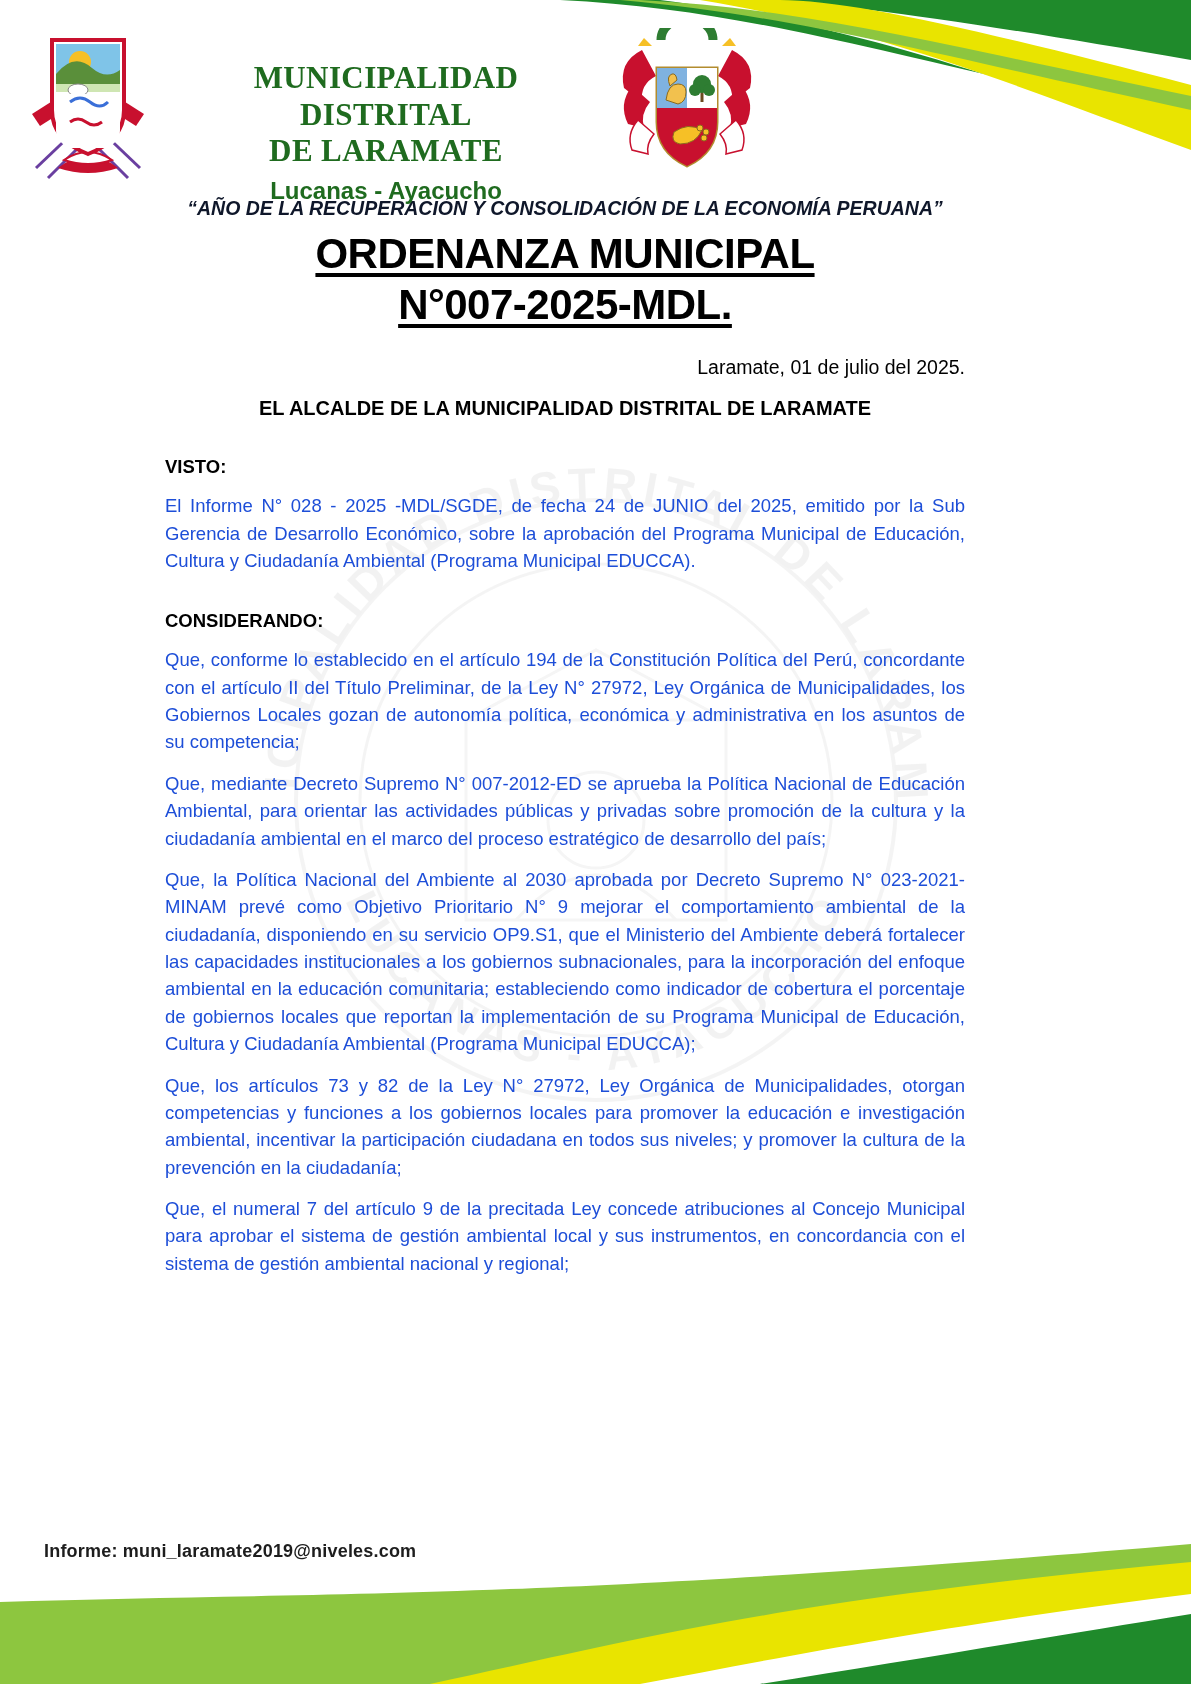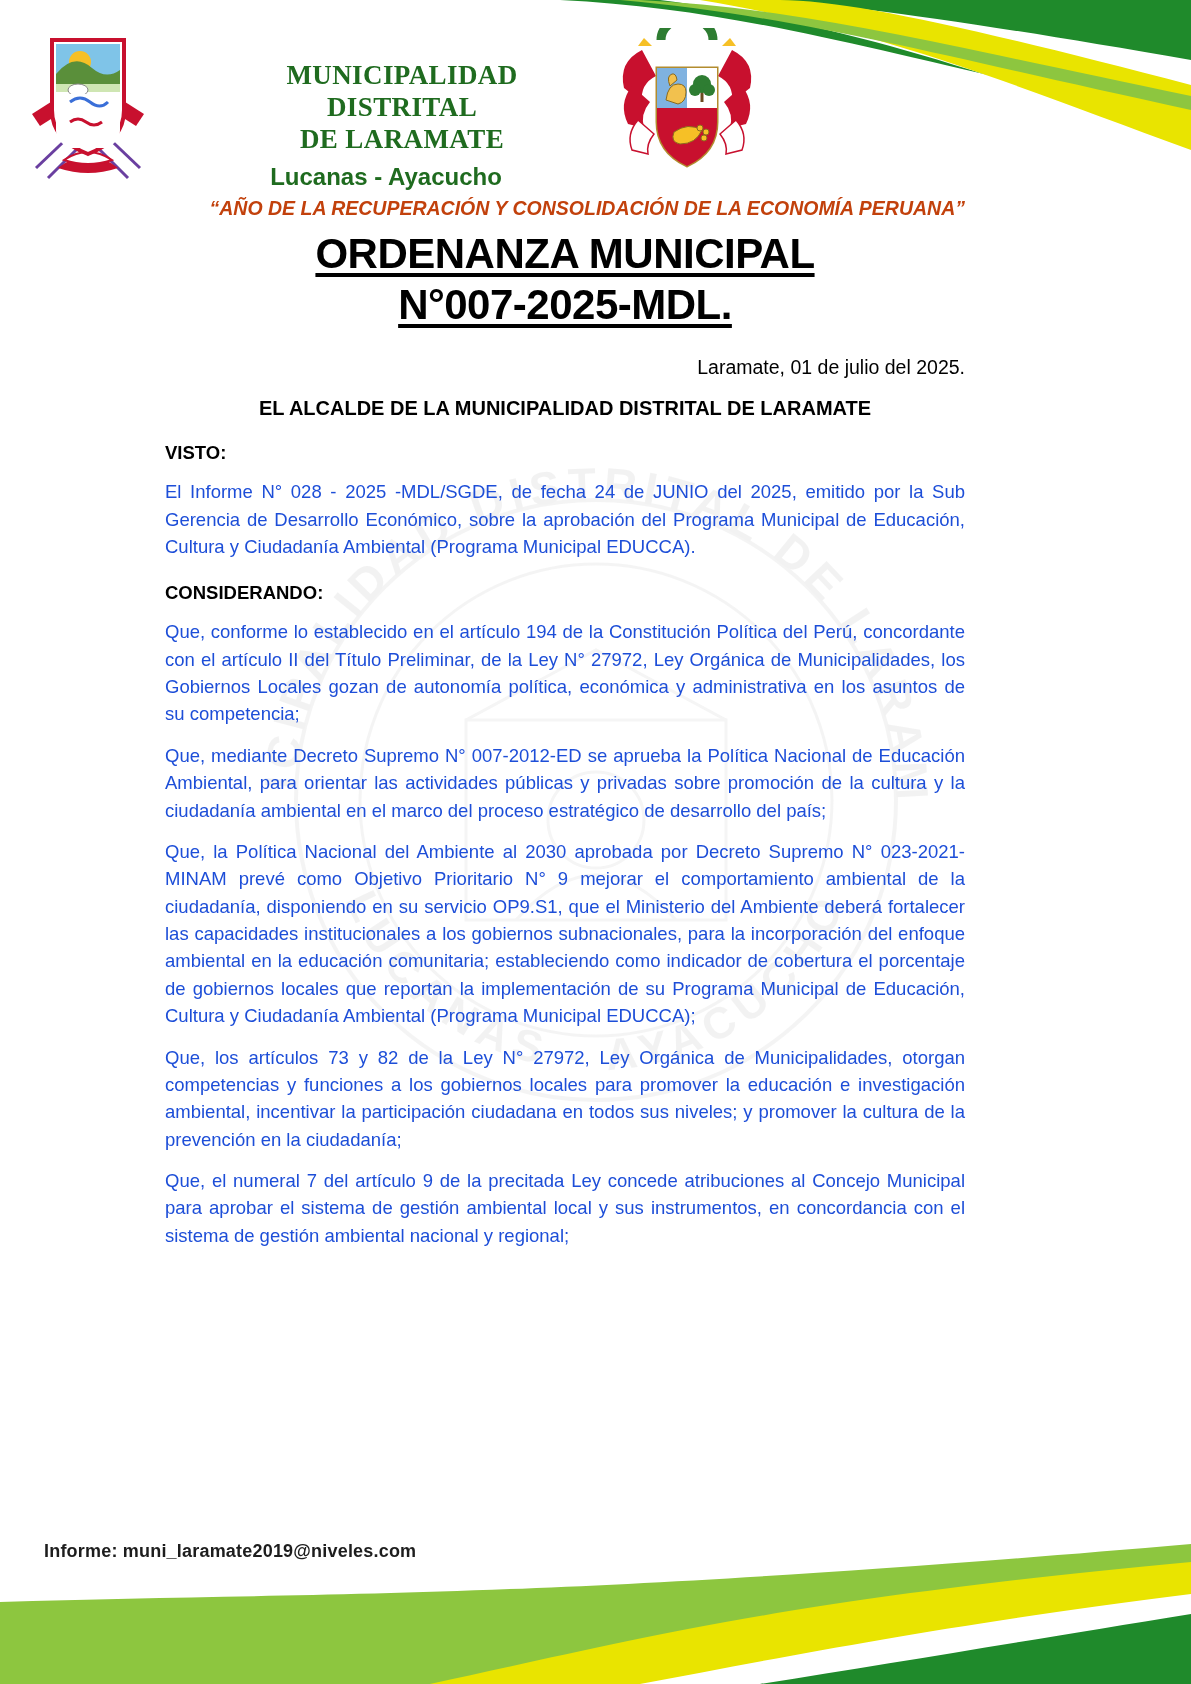--- a/index.html
+++ b/index.html
@@ -65,25 +65,24 @@
   }
   .letterhead-text {
     margin-left: 28px;
     margin-top: 42px;
     text-align: center;
     width: 400px;
   }
   .lh-line1 {
     font-family: "Liberation Serif", serif;
     font-weight: bold;
-    font-size: 27px;
+    font-size: 31px;
     letter-spacing: .4px;
     color: #1f6b1f;
     line-height: 1.18;
-    margin-left: 32px;
   }
   .lh-line2 {
     font-family: "Liberation Sans", sans-serif;
     font-weight: bold;
     font-size: 24px;
     color: #1f6b1f;
     margin-top: 7px;
   }
   .crest-right {
     margin-left: 26px;
@@ -99,23 +98,23 @@
     top: 196px;
     left: 165px;
     width: 800px;
     z-index: 2;
   }
   .slogan {
     font-family: "Liberation Sans", sans-serif;
     font-weight: bold;
     font-style: italic;
     font-size: 19.5px;
-    text-align: right;
+    text-align: center;
     line-height: 1.32;
-    color: #c2410c;
+    color: #0f172a;
     margin: 0 0 6px 0;
   }
   .title {
     text-align: center;
     font-family: "Liberation Sans", sans-serif;
     font-weight: bold;
     font-size: 42px;
     line-height: 1.22;
     letter-spacing: -.5px;
     text-decoration: underline;
@@ -132,21 +131,21 @@
   .mayor-line {
     text-align: center;
     font-weight: bold;
     font-size: 20px;
     margin-top: 18px;
     color: #000;
   }
   .sec-label {
     font-weight: bold;
     font-size: 18.5px;
-    margin-top: 22px;
+    margin-top: 36px;
     color: #000;
   }
   p.para {
     text-align: justify;
     font-size: 18.5px;
     line-height: 1.48;
     margin: 14px 0 0 0;
     color: #1d4ed8;
   }
 

